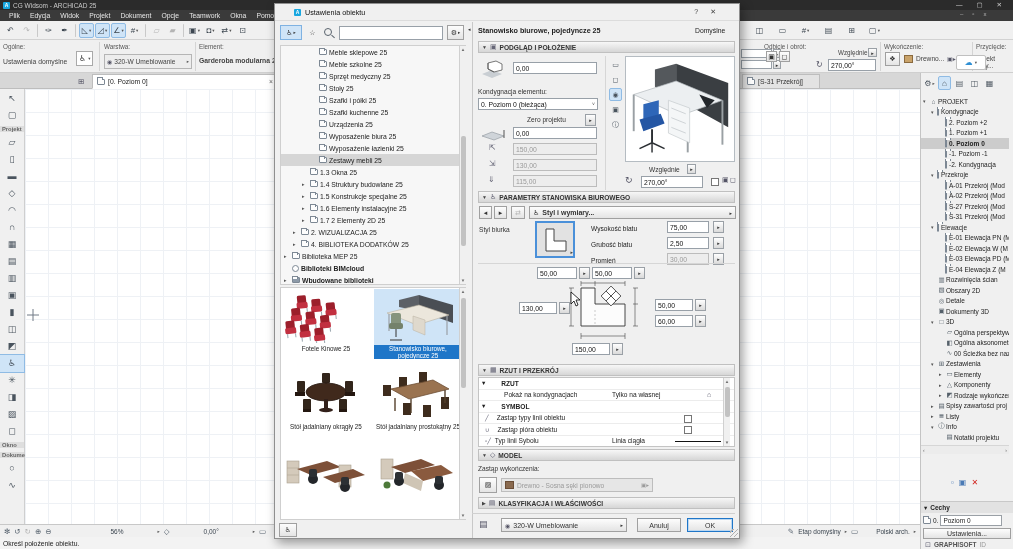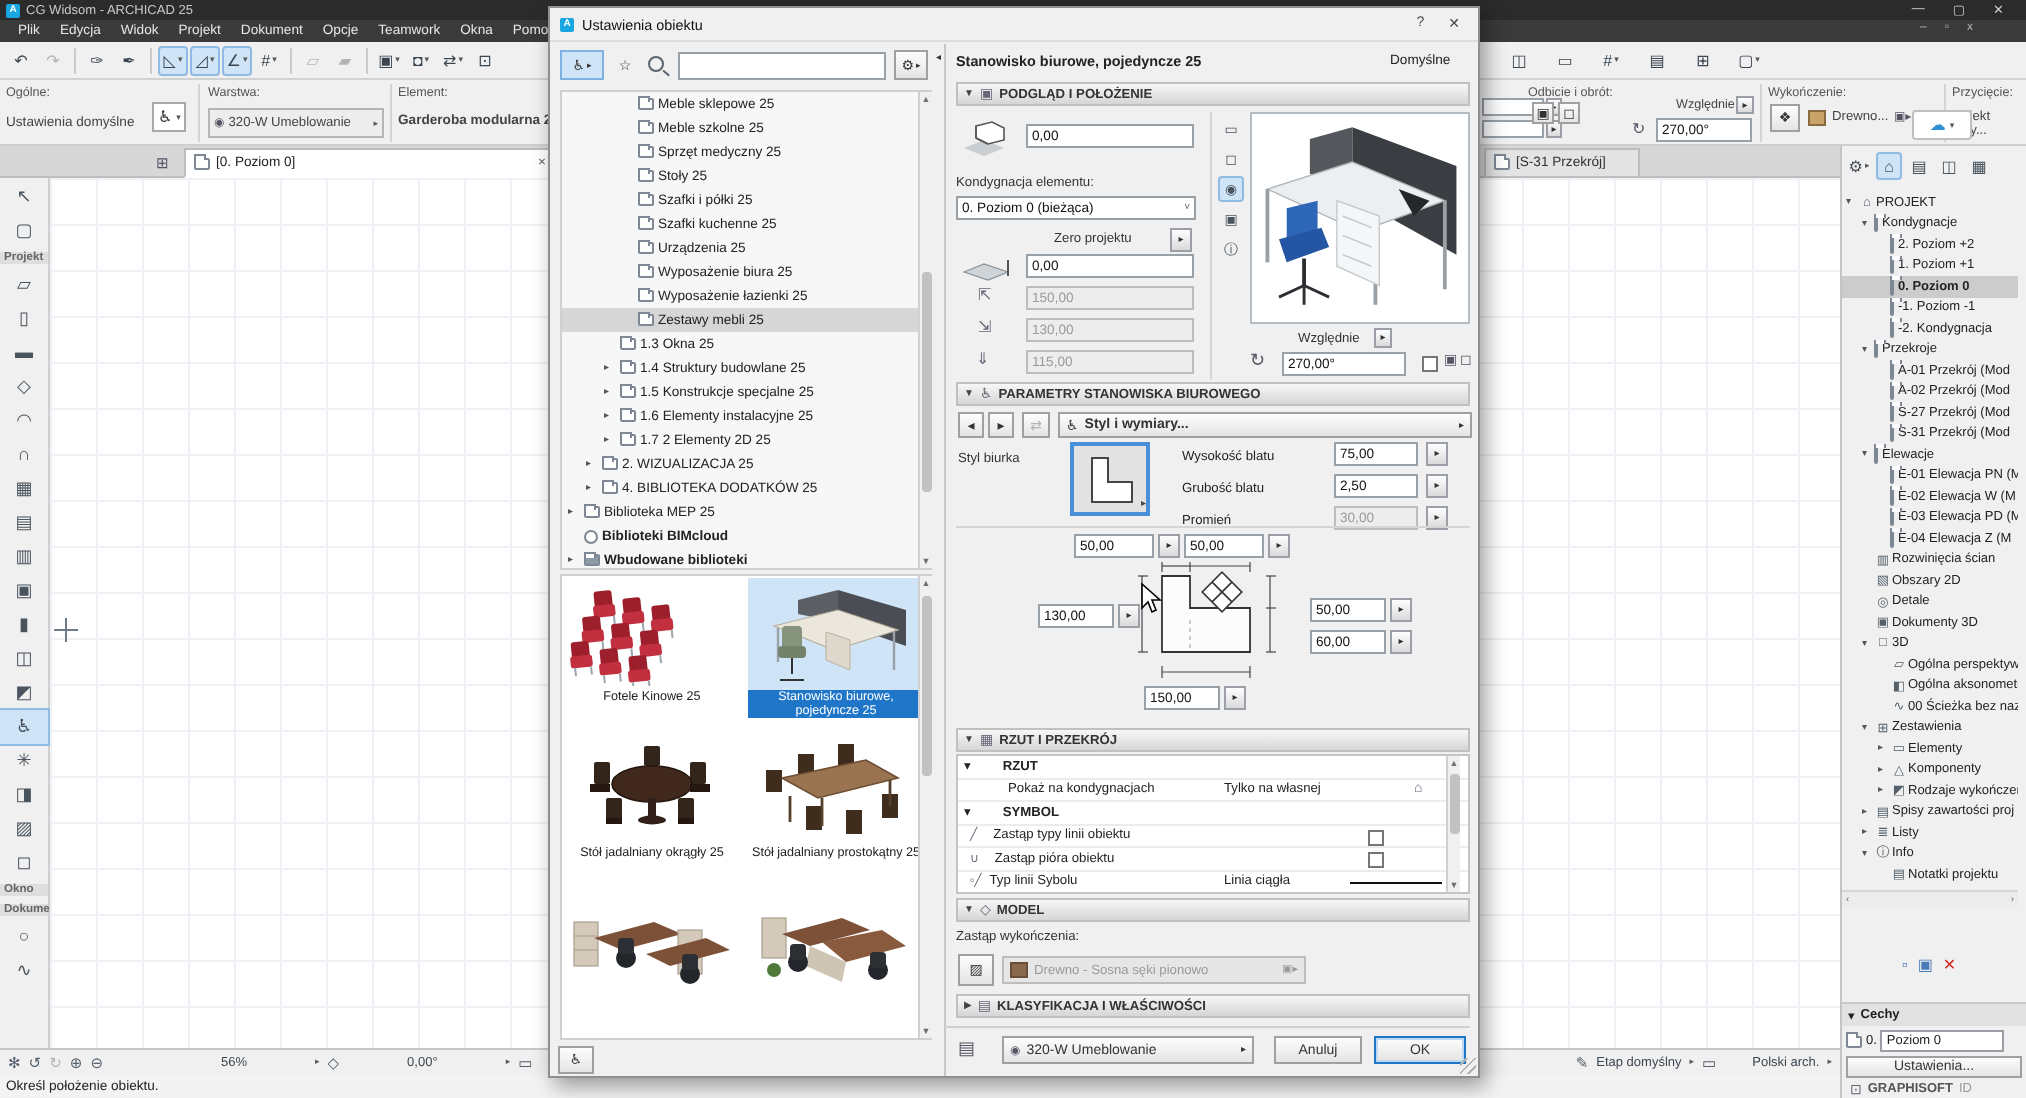--- a/index.html
+++ b/index.html
@@ -78,21 +78,21 @@
   .sb-v .a{height:7px;font-size:4.5px;color:#707070;text-align:center;line-height:7px}
   .sb-v .th{position:absolute;left:1px;width:5px;background:#c2c2c2;border-radius:2px}
 
   
   .statusbar{left:0;top:524px;width:920px;height:13px;background:#f0f0f0;border-top:1px solid #c8c8c8;display:flex;align-items:center;font-size:6.5px;color:#3c4650;gap:4px;padding:0 4px}
   .stico{font-size:7.5px;color:#55616d}
   .hintbar{left:0;top:537px;width:920px;height:12px;background:#f3f3f3;display:flex;align-items:center;padding:0 3px;font-size:6.8px;color:#222}
 
   
   .dialog{left:274px;top:3px;width:466px;height:536px;background:#f0f0f0;border:1px solid #8f8f8f;box-shadow:3px 4px 10px rgba(0,0,0,.38)}
-  .dlg-title{height:17px;background:#f0f0f0;border-bottom:1px solid #dcdcdc;display:flex;align-items:center;padding:0 5px;gap:4px;font-size:7.2px;color:#111}
+  .dlg-title{height:17px;background:#f0f0f0;border-bottom:1px solid #dcdcdc;display:flex;align-items:center;padding:0 19px;gap:4px;font-size:7.2px;color:#111}
   .dlg-x{margin-left:auto;display:flex;gap:12px;font-size:7px;color:#444;padding-right:4px}
   .dbtn{display:flex;align-items:center;justify-content:center;border:1px solid #a0a0a0;background:linear-gradient(#fdfdfd,#e4e4e4);font-size:7px;color:#333}
   .dbtn.blue{background:#cfe4f7;border-color:#7fb2e2}
   .dtree{position:absolute;left:5px;top:41px;width:186px;height:240px;background:#f7f7f7;border:1px solid #cfcfcf;overflow:hidden}
   .dtree-row{display:flex;align-items:center;height:12px;padding-left:calc(3px + var(--lv,0)*9px);font-size:6.8px;white-space:nowrap;gap:2px}
   .dtree-row.sel{background:#d6d6d6}
   .dtree-row.bold{font-weight:bold}
   .dtree-row .chev{width:6px;font-size:5px;color:#555;flex:none}
   .thumbs{position:absolute;left:5px;top:283px;width:186px;height:233px;background:#fff;border:1px solid #cfcfcf;overflow:hidden}
   .tcell{position:absolute;width:88px;height:77px;text-align:center}

